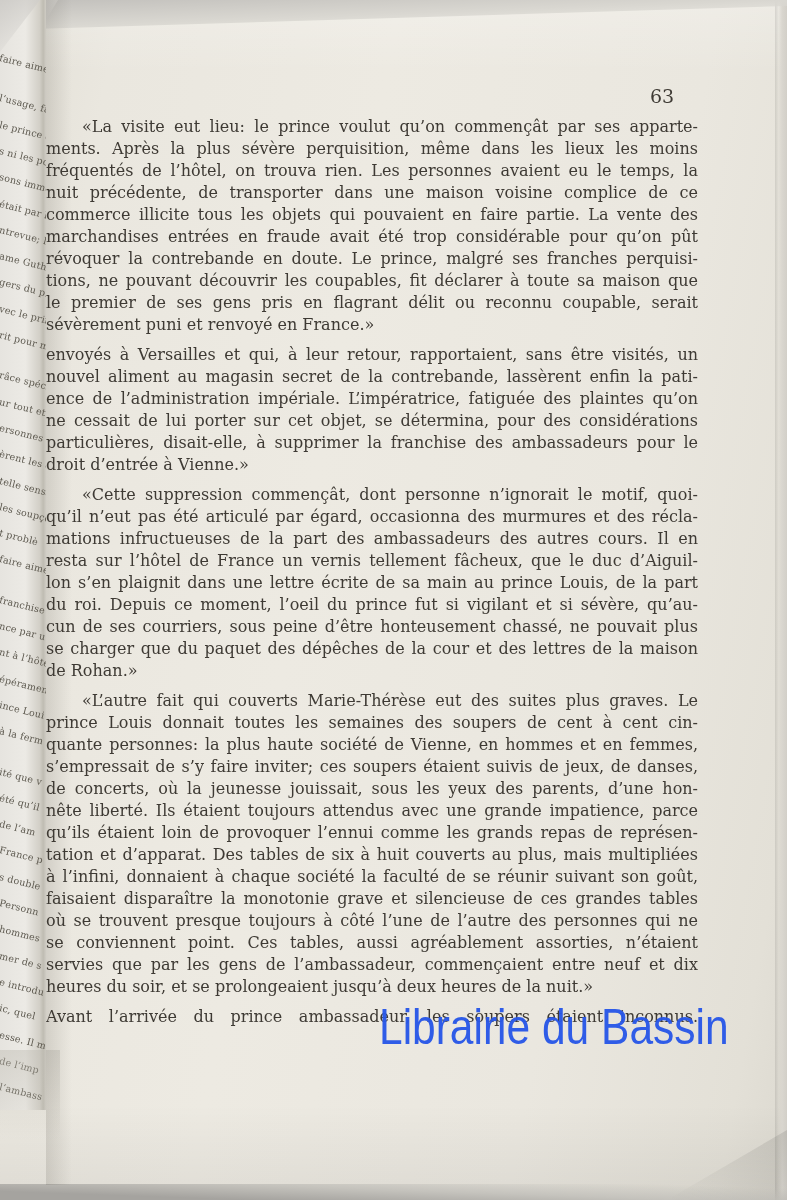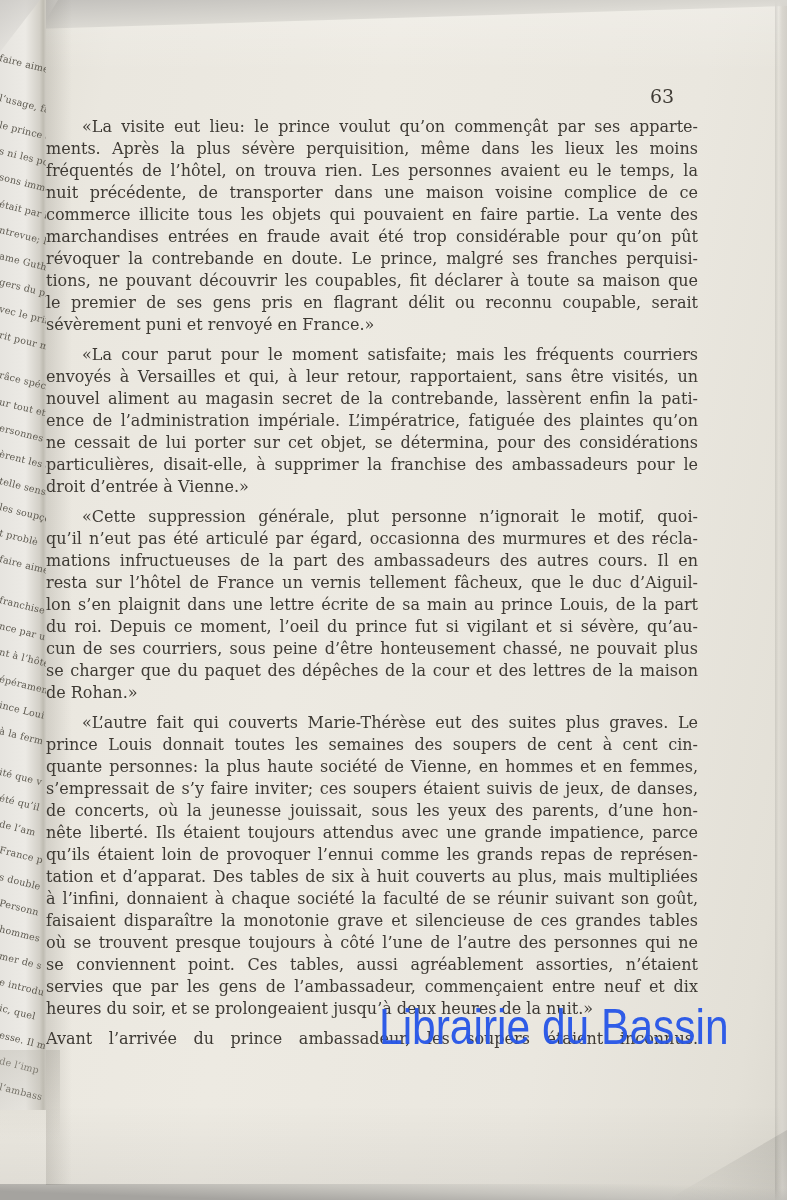--- a/index.html
+++ b/index.html
@@ -122,30 +122,29 @@
           <div class="line">fréquentés de l’hôtel, on trouva rien. Les personnes avaient eu le temps, la</div>
           <div class="line">nuit précédente, de transporter dans une maison voisine complice de ce</div>
           <div class="line">commerce illicite tous les objets qui pouvaient en faire partie. La vente des</div>
           <div class="line">marchandises entrées en fraude avait été trop considérable pour qu’on pût</div>
           <div class="line">révoquer la contrebande en doute. Le prince, malgré ses franches perquisi-</div>
           <div class="line">tions, ne pouvant découvrir les coupables, fit déclarer à toute sa maison que</div>
           <div class="line">le premier de ses gens pris en flagrant délit ou reconnu coupable, serait</div>
           <div class="line lastline">sévèrement puni et renvoyé en France.»</div>
         </div>
         <div class="para">
-          <div class="line first">«La cour parut pour le moment satisfaite; mais les fréquents courriers</div>
           <div class="line">envoyés à Versailles et qui, à leur retour, rapportaient, sans être visités, un</div>
           <div class="line">nouvel aliment au magasin secret de la contrebande, lassèrent enfin la pati-</div>
           <div class="line">ence de l’administration impériale. L’impératrice, fatiguée des plaintes qu’on</div>
           <div class="line">ne cessait de lui porter sur cet objet, se détermina, pour des considérations</div>
           <div class="line">particulières, disait-elle, à supprimer la franchise des ambassadeurs pour le</div>
           <div class="line lastline">droit d’entrée à Vienne.»</div>
         </div>
         <div class="para">
-          <div class="line first">«Cette suppression générale, plut personne n’ignorait le motif, quoi-</div>
+          <div class="line first">«Cette suppression commençât, dont personne n’ignorait le motif, quoi-</div>
           <div class="line">qu’il n’eut pas été articulé par égard, occasionna des murmures et des récla-</div>
           <div class="line">mations infructueuses de la part des ambassadeurs des autres cours. Il en</div>
           <div class="line">resta sur l’hôtel de France un vernis tellement fâcheux, que le duc d’Aiguil-</div>
           <div class="line">lon s’en plaignit dans une lettre écrite de sa main au prince Louis, de la part</div>
           <div class="line">du roi. Depuis ce moment, l’oeil du prince fut si vigilant et si sévère, qu’au-</div>
           <div class="line">cun de ses courriers, sous peine d’être honteusement chassé, ne pouvait plus</div>
           <div class="line">se charger que du paquet des dépêches de la cour et des lettres de la maison</div>
           <div class="line lastline">de Rohan.»</div>
         </div>
         <div class="para">

